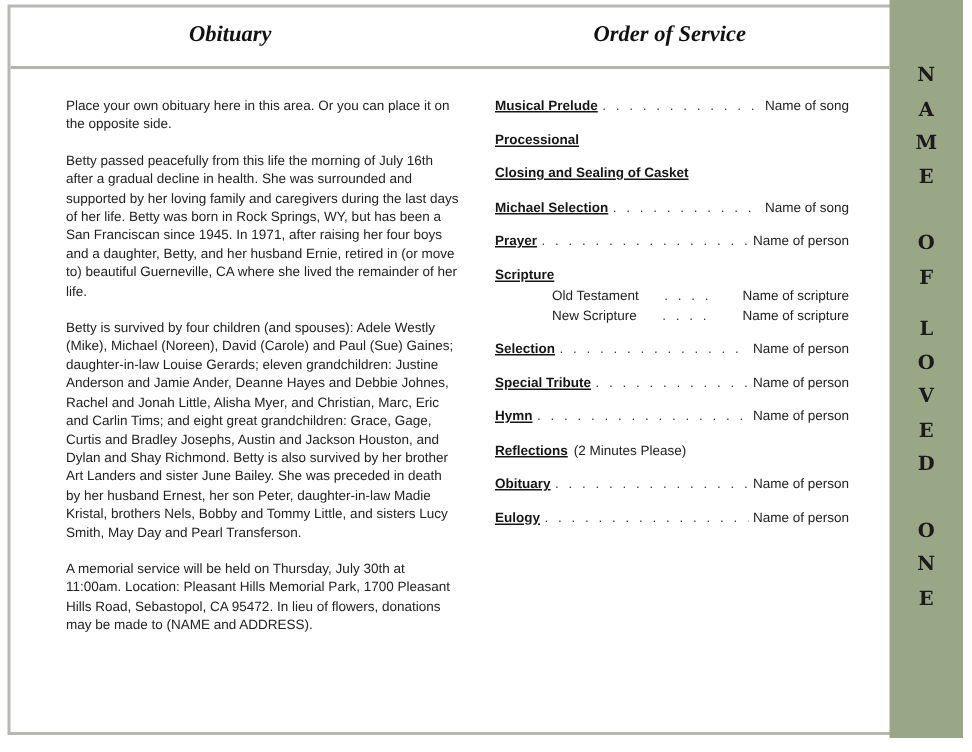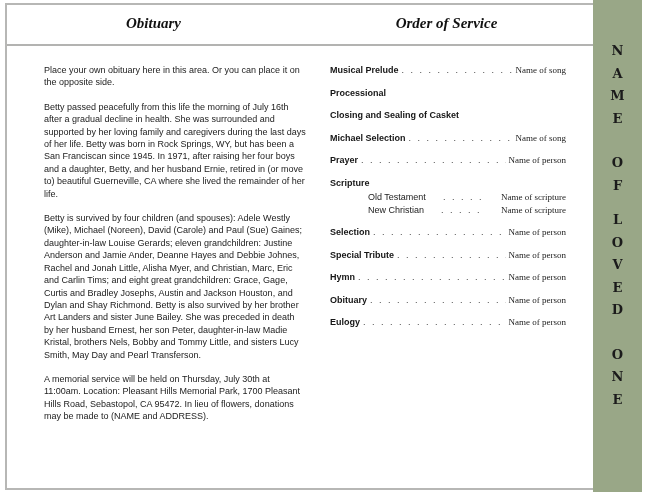--- a/index.html
+++ b/index.html
@@ -21,23 +21,23 @@
   
   .obituary-body{
     position:absolute;left:44px;top:64px;width:262px;
     font-size:9px;line-height:12.4px;color:#222;
   }
   .obituary-body p{margin:0 0 12px 0;}
   
   .order-list{position:absolute;left:330px;top:64px;width:236px;font-size:9px;color:#222;}
   .order-item{margin-bottom:9.5px;}
   .oi-line{display:flex;align-items:baseline;line-height:13px;}
-  .oi-label{font-weight:bold;white-space:nowrap;color:#161616;}
+  .oi-label{font-weight:bold;white-space:nowrap;color:#161616;text-decoration:underline;}
   .oi-suffix{white-space:nowrap;margin-left:4px;color:#222;}
-  .oi-value{white-space:nowrap;color:#222;font-family:Liberation Serif, serif;}
+  .oi-value{white-space:nowrap;color:#222;}
   .leader{flex:1;min-width:0;overflow:hidden;white-space:nowrap;margin:0 3px;color:#3a3a3a;}
   .leader::after{
     content:". . . . . . . . . . . . . . . . . . . . . . . . . . . . . . . . . . . . . . . . . . . . . . . .";
     letter-spacing:2px;
   }
   .sub-items{margin-top:1px;}
   .sub-line{display:flex;align-items:baseline;line-height:13px;padding-left:38px;gap:14px;}
   .sub-label{white-space:nowrap;color:#222;}
   
   .sidebar{
@@ -110,21 +110,21 @@
       <div class="oi-line">
         <span class="oi-label">Scripture</span>
       </div>
       <div class="sub-items">
         <div class="sub-line">
           <span class="sub-label">Old Testament</span>
           <span class="leader"></span>
           <span class="oi-value">Name of scripture</span>
         </div>
         <div class="sub-line">
-          <span class="sub-label">New Christian</span>
+          <span class="sub-label">New Scripture</span>
           <span class="leader"></span>
           <span class="oi-value">Name of scripture</span>
         </div>
       </div>
     </div>
     <div class="order-item">
       <div class="oi-line">
         <span class="oi-label">Selection</span>
         <span class="leader"></span>
         <span class="oi-value">Name of person</span>
@@ -135,20 +135,26 @@
         <span class="oi-label">Special Tribute</span>
         <span class="leader"></span>
         <span class="oi-value">Name of person</span>
       </div>
     </div>
     <div class="order-item">
       <div class="oi-line">
         <span class="oi-label">Hymn</span>
         <span class="leader"></span>
         <span class="oi-value">Name of person</span>
+      </div>
+    </div>
+    <div class="order-item">
+      <div class="oi-line">
+        <span class="oi-label">Reflections</span>
+        <span class="oi-suffix">(2 Minutes Please)</span>
       </div>
     </div>
     <div class="order-item">
       <div class="oi-line">
         <span class="oi-label">Obituary</span>
         <span class="leader"></span>
         <span class="oi-value">Name of person</span>
       </div>
     </div>
     <div class="order-item">

